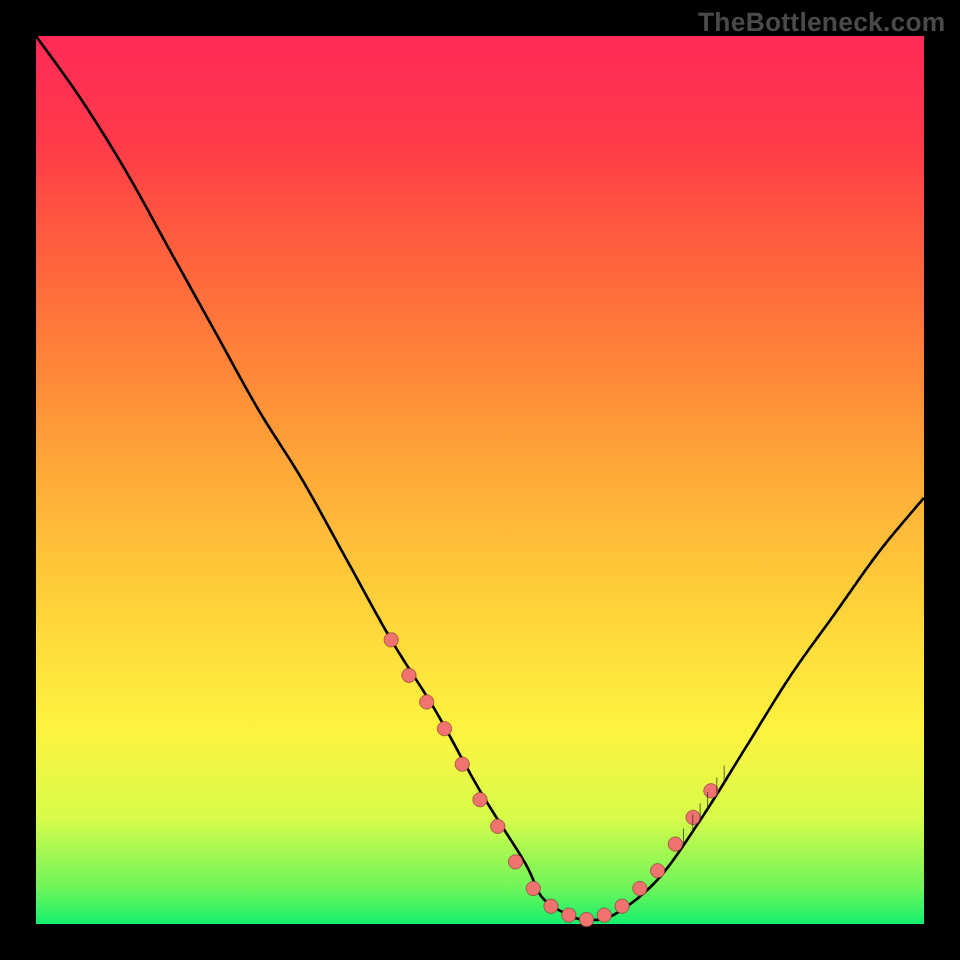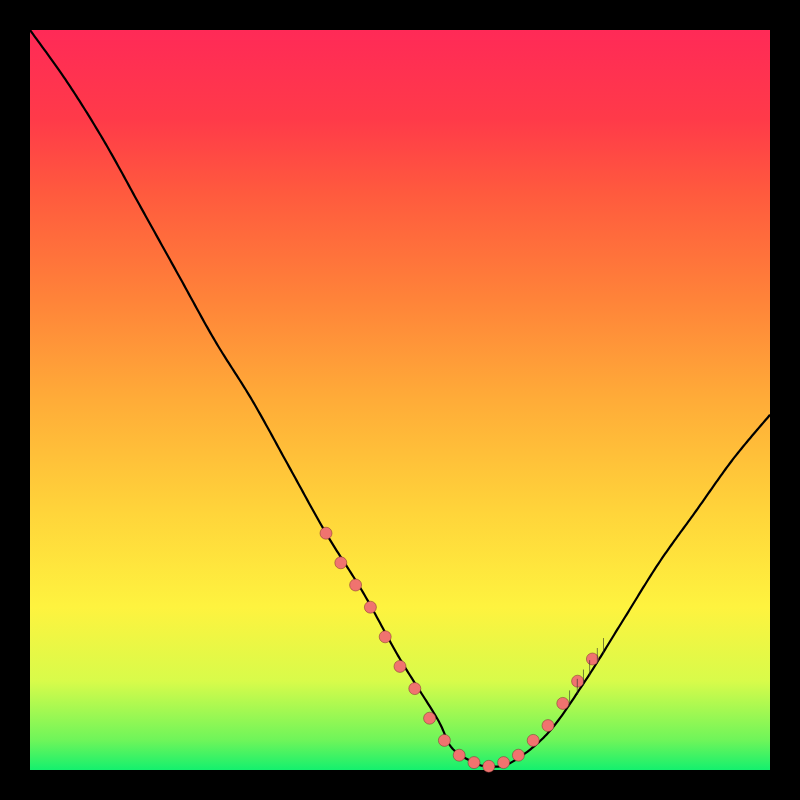--- a/index.html
+++ b/index.html
@@ -87,13 +87,14 @@
       <g>
           <line x1="539.58" y1="660.43" x2="539.58" y2="676.43" stroke="#2a2a2a" stroke-width="0.6"></line>
           <line x1="547.29" y1="648.86" x2="547.29" y2="664.86" stroke="#2a2a2a" stroke-width="0.6"></line>
           <line x1="553.46" y1="639.52" x2="553.46" y2="655.52" stroke="#2a2a2a" stroke-width="0.6"></line>
           <line x1="559.63" y1="630.15" x2="559.63" y2="646.15" stroke="#2a2a2a" stroke-width="0.6"></line>
           <line x1="567.33" y1="618.01" x2="567.33" y2="634.01" stroke="#2a2a2a" stroke-width="0.6"></line>
           <line x1="573.50" y1="608.06" x2="573.50" y2="624.06" stroke="#2a2a2a" stroke-width="0.6"></line>
         </g>
     </svg>
   </div>
+  <div class="watermark">TheBottleneck.com</div>
 </div>
 
 </body></html>

